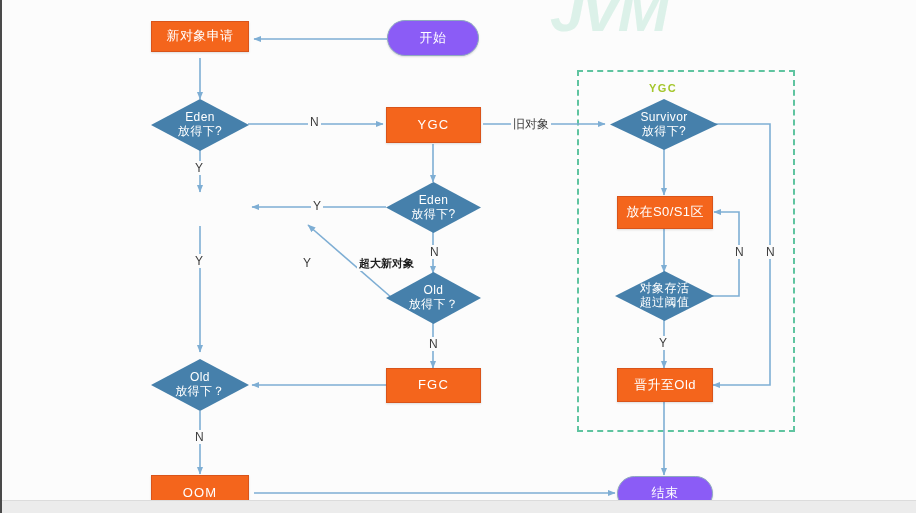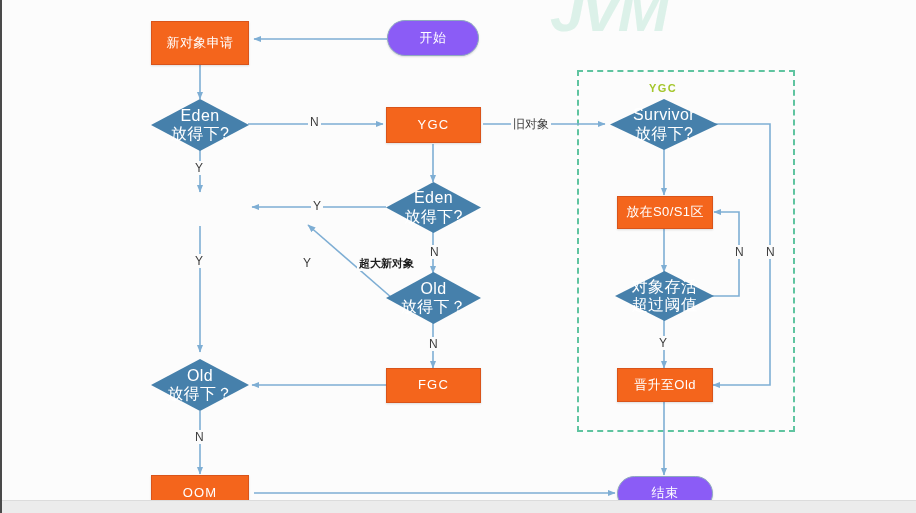--- a/index.html
+++ b/index.html
@@ -49,21 +49,21 @@
   }
   .dia-wrap{position:absolute;}
   .dia-wrap .shape{
     position:absolute;left:0;top:0;width:100%;height:100%;
     background:#4680ab;
     clip-path:polygon(50% 0%,100% 50%,50% 100%,0% 50%);
   }
   .dia-wrap .txt{
     position:absolute;left:0;top:0;width:100%;height:100%;
     display:flex;align-items:center;justify-content:center;
-    color:#ffffff;font-size:16px;line-height:1.14;text-align:center;
+    color:#ffffff;font-size:12px;line-height:1.14;text-align:center;
     letter-spacing:0.4px;
   }
   .edgelabel{
     position:absolute;
     color:#3d3d3d;
     font-size:12px;
     background:#fcfcfc;
     padding:0 2px;
     white-space:nowrap;
     user-select:none;
@@ -150,21 +150,21 @@
       <path d="M704,124 L768,124 L768,385 L711,385"></path>
 
       <path d="M702,296 L737,296 L737,212 L712,212"></path>
     </g>
   </svg>
 
   <div class="node term" style="left:385px;top:20px;width:92px;height:36px;">
     <span>开始</span>
   </div>
 
-  <div class="node proc" style="left:149px;top:21px;width:98px;height:44px;">
+  <div class="node proc" style="left:149px;top:21px;width:98px;height:31px;">
     <span>新对象申请</span>
   </div>
 
   <div class="dia-wrap" style="left:149px;top:99px;width:98px;height:52px;">
     <div class="shape"></div>
     <div class="txt" style="white-space:pre-line;">Eden
 放得下?</div>
   </div>
 
   <div class="node proc lat" style="left:384px;top:107px;width:95px;height:36px;">

